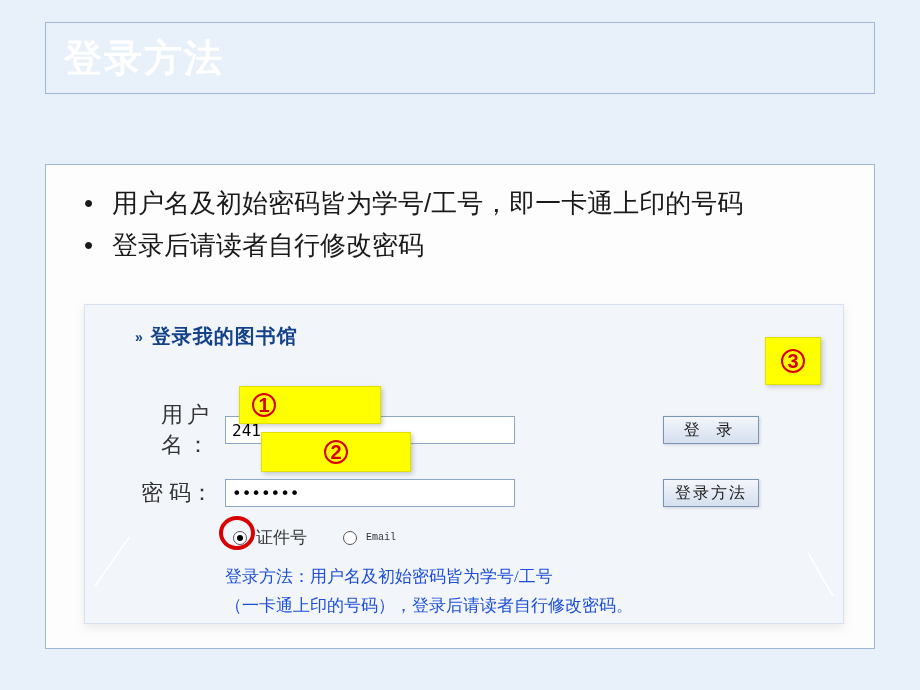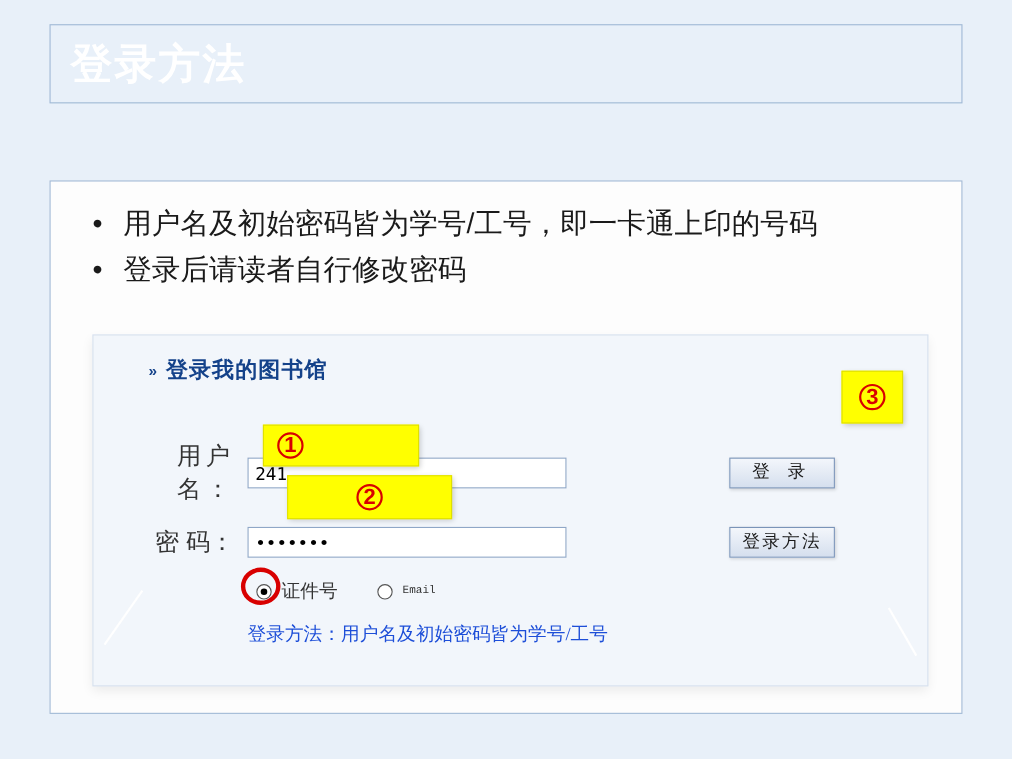--- a/index.html
+++ b/index.html
@@ -258,20 +258,21 @@
         <span class="radio-label">证件号</span>
       </div>
       <div class="radio-item">
         <span class="radio-circle"></span>
         <span class="radio-label email">Email</span>
       </div>
     </div>
 
     <div class="help-text">
       <div>登录方法：用户名及初始密码皆为学号/工号</div>
+      <div>（一卡通上印的号码），登录后请读者自行修改密码。</div>
     </div>
 
     <div class="callout c1">
         <span class="callout-num">1</span>
       </div>
     <div class="callout c2">
         <span class="callout-num">2</span>
       </div>
     <div class="callout c3">
         <span class="callout-num">3</span>

